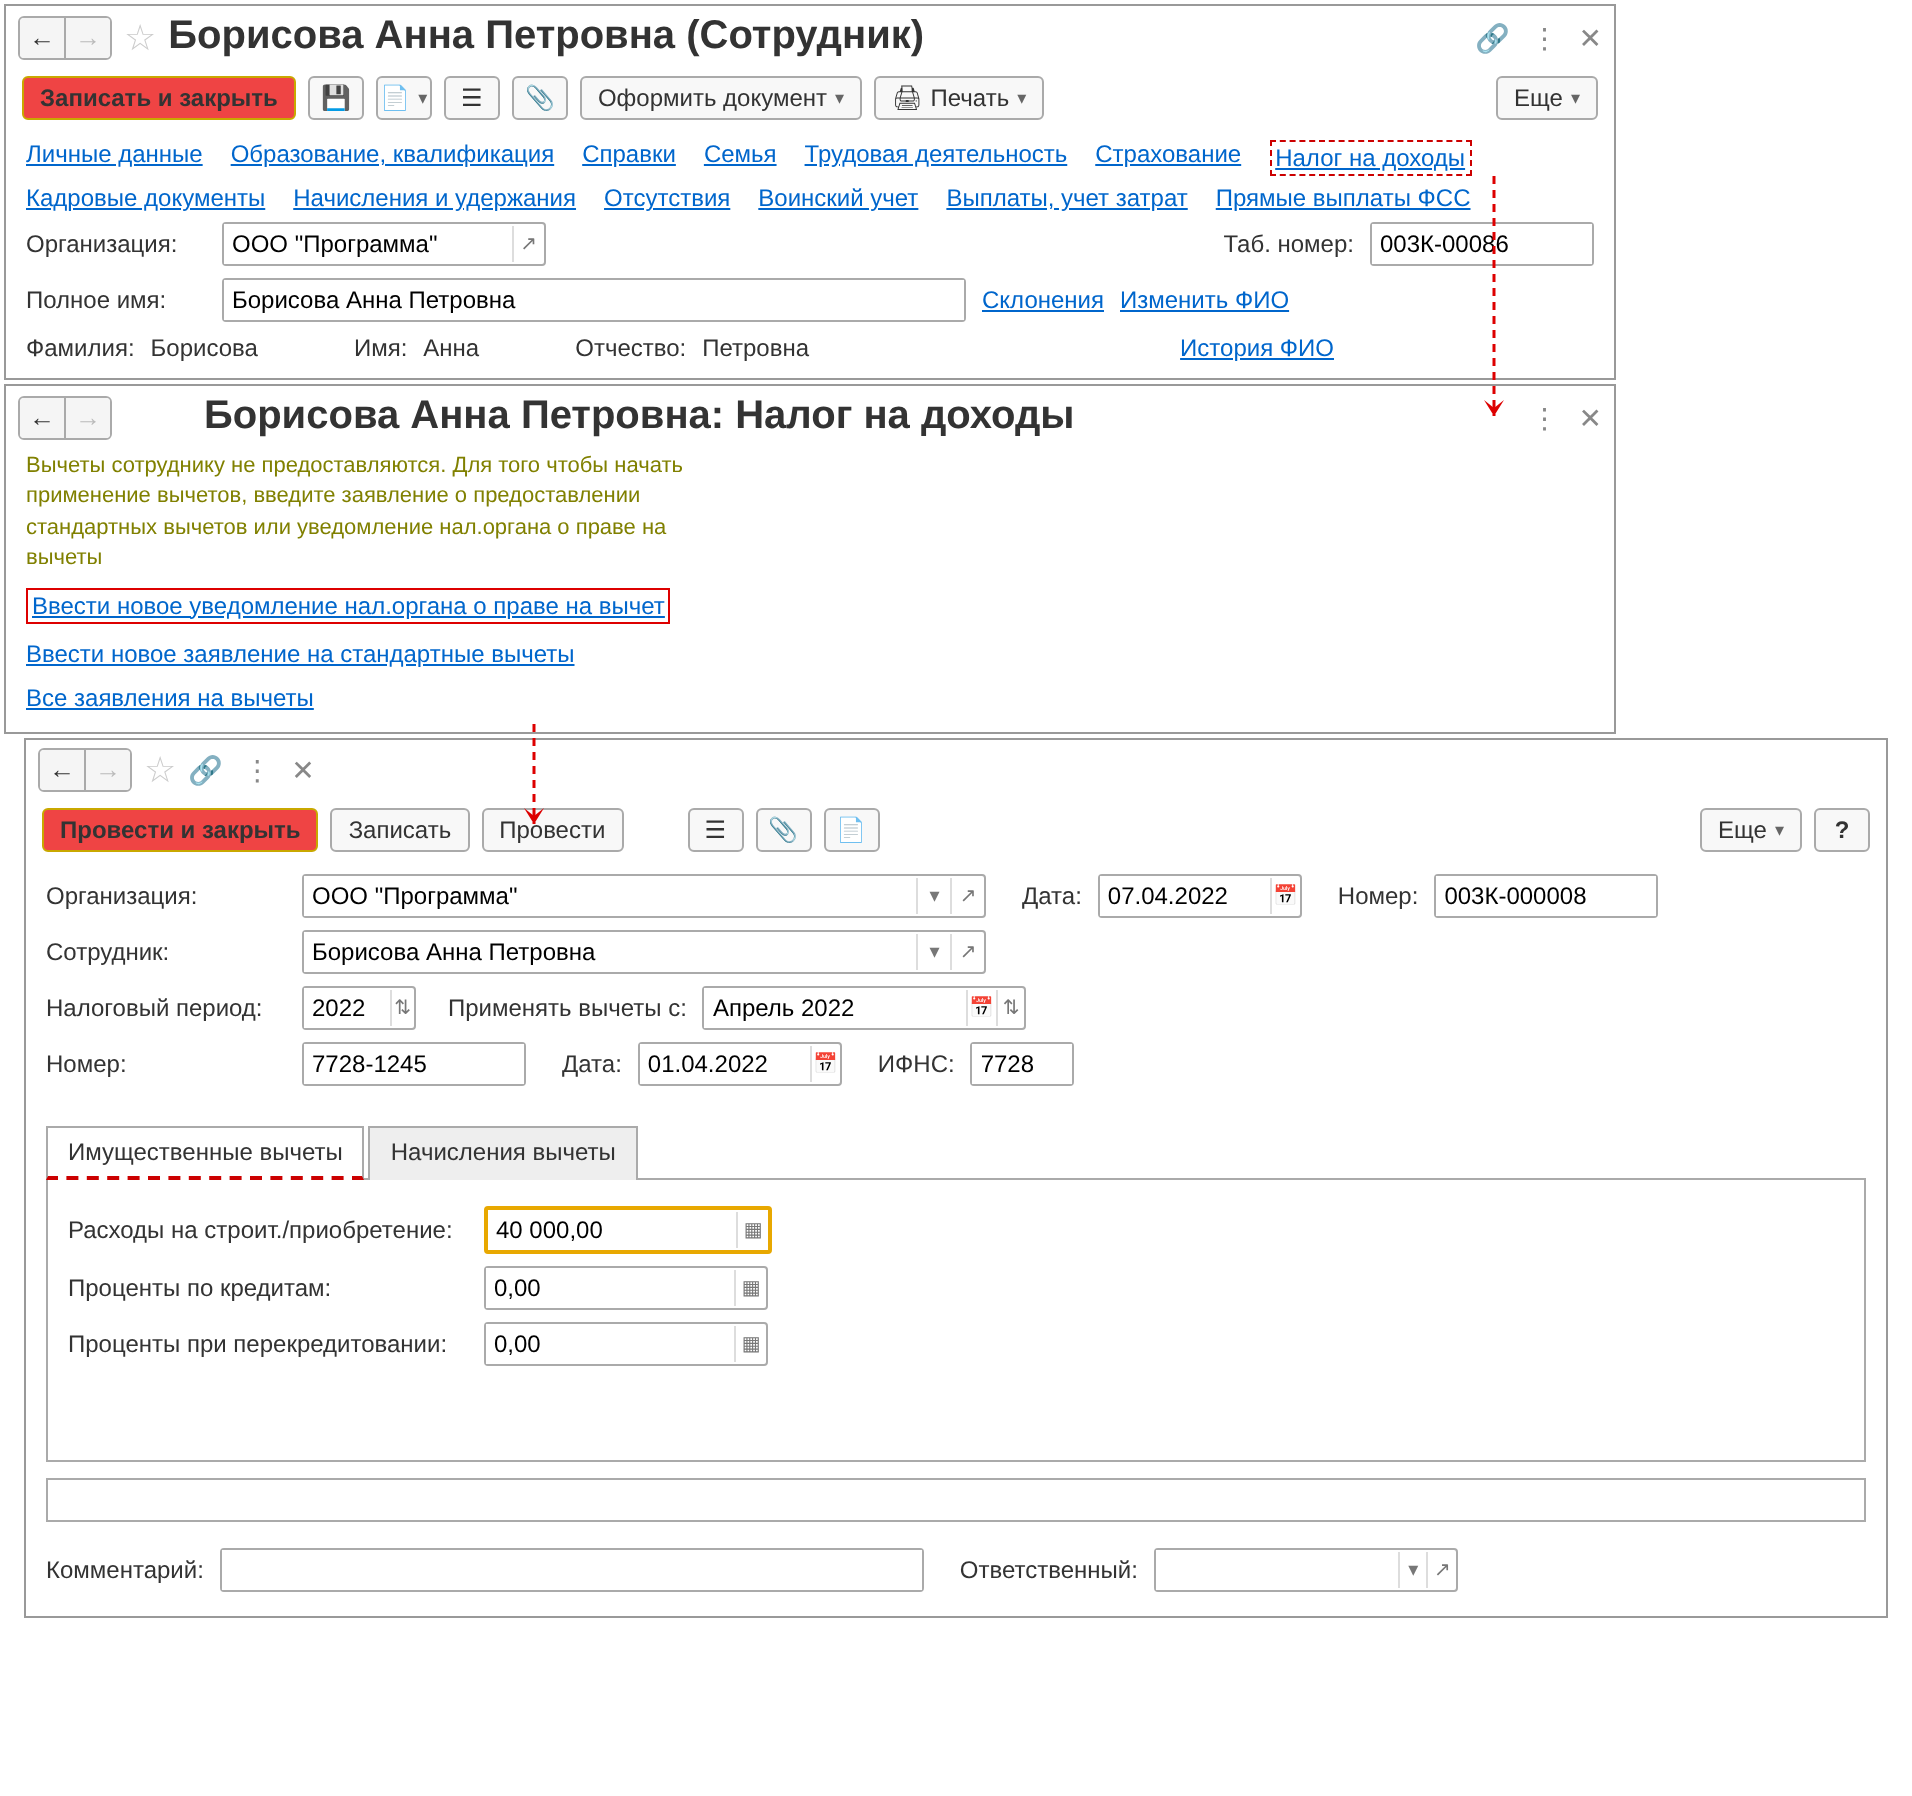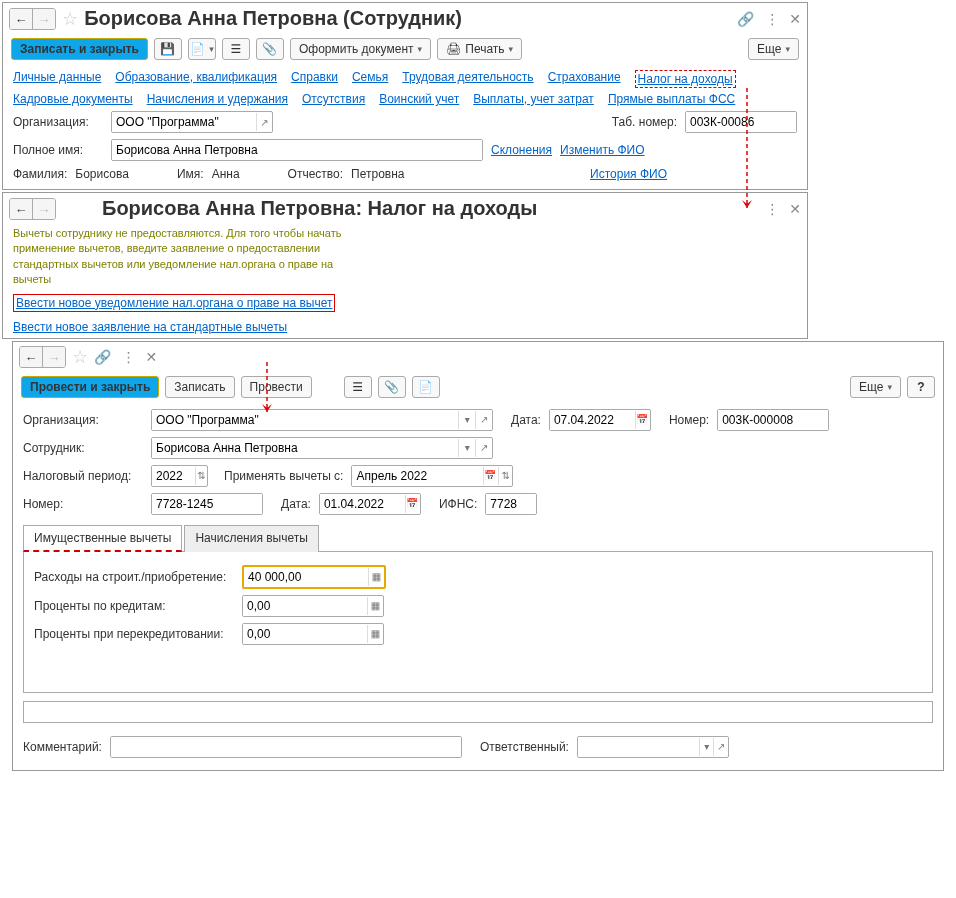--- a/index.html
+++ b/index.html
@@ -8,36 +8,36 @@
 .nav-btns{display:flex;border:1px solid #aaa;border-radius:3px;overflow:hidden}
 .nav-btn{width:22px;height:20px;display:flex;align-items:center;justify-content:center;background:#f5f5f5;cursor:pointer;font-size:13px}
 .nav-btn+.nav-btn{border-left:1px solid #aaa}
 .nav-btn.disabled{color:#bbb}
 .star{color:#ccc;font-size:18px;cursor:pointer}
 .title{font-size:20px;font-weight:bold;flex:1}
 .title-right{display:flex;gap:10px;align-items:center;color:#888}
 .title-icon{cursor:pointer;font-size:14px}
 .toolbar{display:flex;gap:6px;padding:4px 8px 8px;align-items:center;flex-wrap:wrap}
 .btn{border:1px solid #aaa;border-radius:3px;padding:3px 8px;background:#f8f8f8;cursor:pointer;display:flex;align-items:center;gap:4px;height:22px;box-sizing:border-box}
-.btn.yellow{background:#0ea5e9;border-color:#c9a800;font-weight:bold}
+.btn.yellow{background:#ef4444;border-color:#c9a800;font-weight:bold}
 .btn.icon-only{width:28px;padding:3px;justify-content:center}
 .links-row{padding:2px 10px;display:flex;gap:14px;flex-wrap:wrap}
 .link{color:#0066cc;text-decoration:underline;cursor:pointer}
 .link.boxed{border:1px dashed #c00;padding:1px 2px}
 .form-row{display:flex;align-items:center;padding:3px 10px;gap:8px}
 .label{min-width:90px}
 .input-wrap{display:flex;align-items:center;border:1px solid #aaa;border-radius:2px;background:#fff;height:20px}
 .input{border:none;padding:2px 4px;outline:none;height:16px;font-size:12px;width:100%}
 .input-btn{width:18px;height:18px;display:flex;align-items:center;justify-content:center;border-left:1px solid #ddd;cursor:pointer;color:#777;font-size:10px}
 .olive-text{color:#808000;font-size:11px;padding:2px 10px;line-height:1.4}
 .link-block{padding:4px 10px}
 .link-block .link{display:inline-block}
 .red-box{border:1px solid #d00;padding:1px 2px;display:inline-block}
 .green-label{color:#008800;padding:4px 10px}
-.tabs{display:flex;border-bottom:1px solid #aaa;margin:6px 10px 0}
+.tabs{display:flex;border-bottom:1px solid #aaa;margin:16px 10px 0}
 .tab{padding:5px 10px;border:1px solid #aaa;border-bottom:none;background:#eee;cursor:pointer;margin-right:2px;position:relative;top:1px}
 .tab.active{background:#fff;border-bottom:1px solid #fff}
 .tab.active.dashed{border-bottom:2px dashed #c00}
 .tab-content{border:1px solid #aaa;border-top:none;margin:0 10px;padding:10px;min-height:120px}
 .num-input{}
 .yellow-border{border:2px solid #e8a800 !important}
 .spacer{flex:1}
 .arrow-svg{position:absolute;pointer-events:none;z-index:10}
 .bottom-area{border:1px solid #aaa;margin:8px 10px 10px;min-height:20px}
 .chev{font-size:9px;color:#666}
@@ -153,20 +153,21 @@
     </div>
     <span class="title" style="margin-left:40px">Борисова Анна Петровна: Налог на доходы</span>
     <div class="title-right">
       <span class="title-icon">⋮</span>
       <span class="title-icon">✕</span>
     </div>
   </div>
   <div class="olive-text" style="max-width:360px">Вычеты сотруднику не предоставляются. Для того чтобы начать применение вычетов, введите заявление о предоставлении стандартных вычетов или уведомление нал.органа о праве на вычеты</div>
   <div class="link-block"><span class="red-box"><span class="link">Ввести новое уведомление нал.органа о праве на вычет</span></span></div>
   <div class="link-block"><span class="link">Ввести новое заявление на стандартные вычеты</span></div>
+  <div class="link-block" style="padding-bottom:10px"><span class="link">Все заявления на вычеты</span></div>
 </div>
 
 <svg class="arrow-svg" style="left:255px;top:362px;width:30px;height:60px">
   <path d="M 12 0 L 12 50" stroke="#d00" stroke-width="1.5" stroke-dasharray="4 3" fill="none"></path>
   <path d="M 12 50 L 7 42 L 12 46 L 17 42 Z" fill="#d00"></path>
 </svg>
 
 <div class="window" style="width:930px;margin-left:12px">
   <div class="titlebar">
     <div class="nav-btns">

